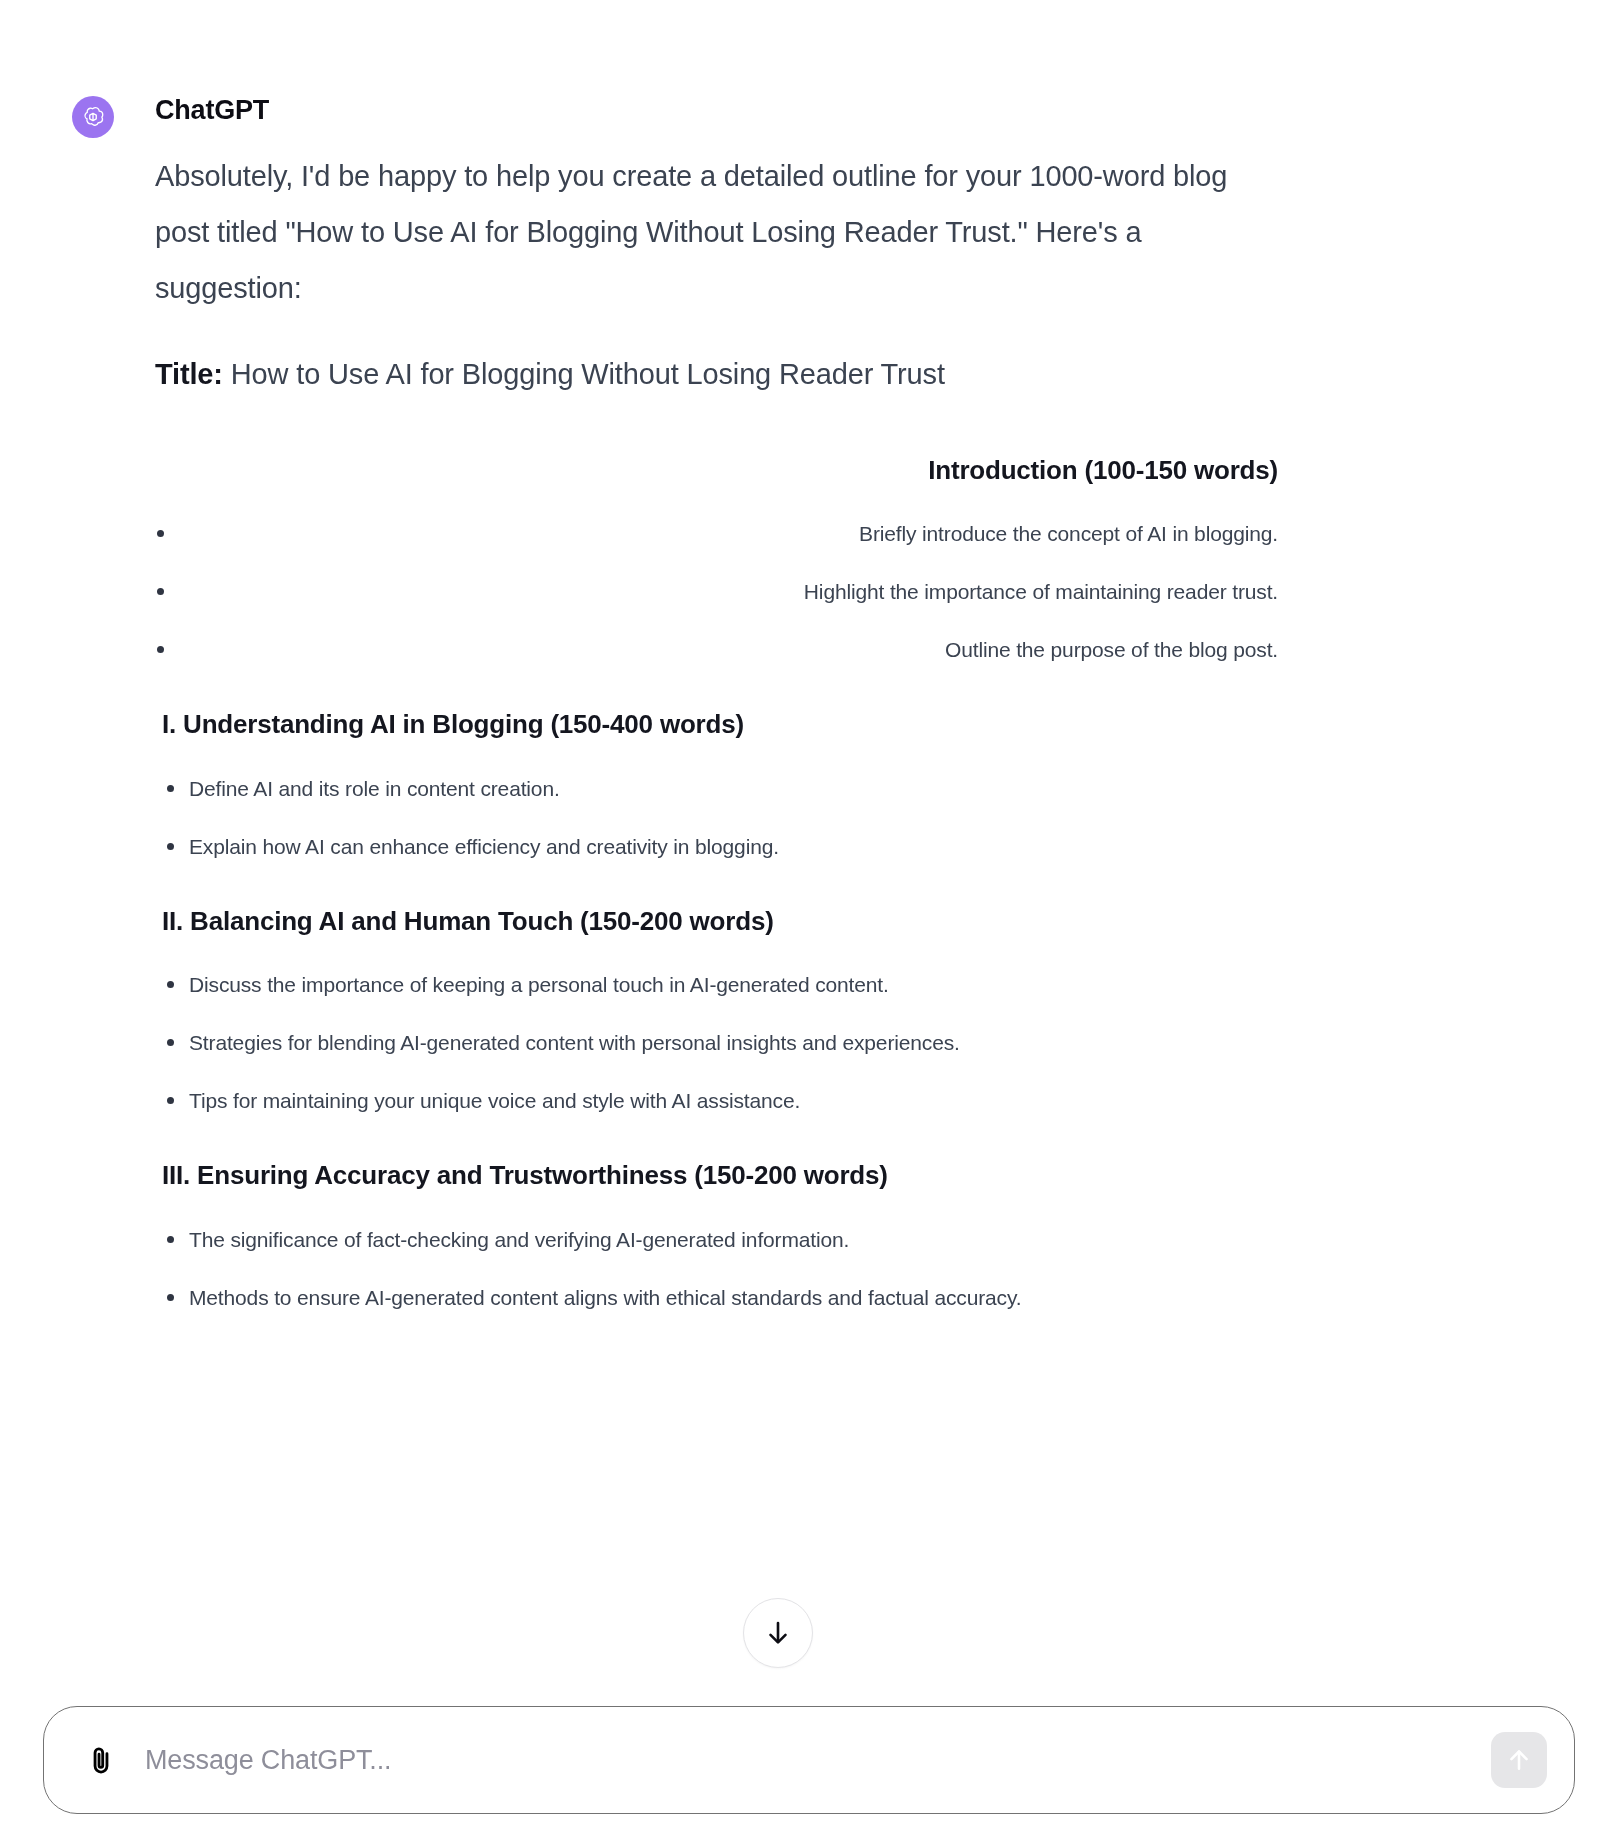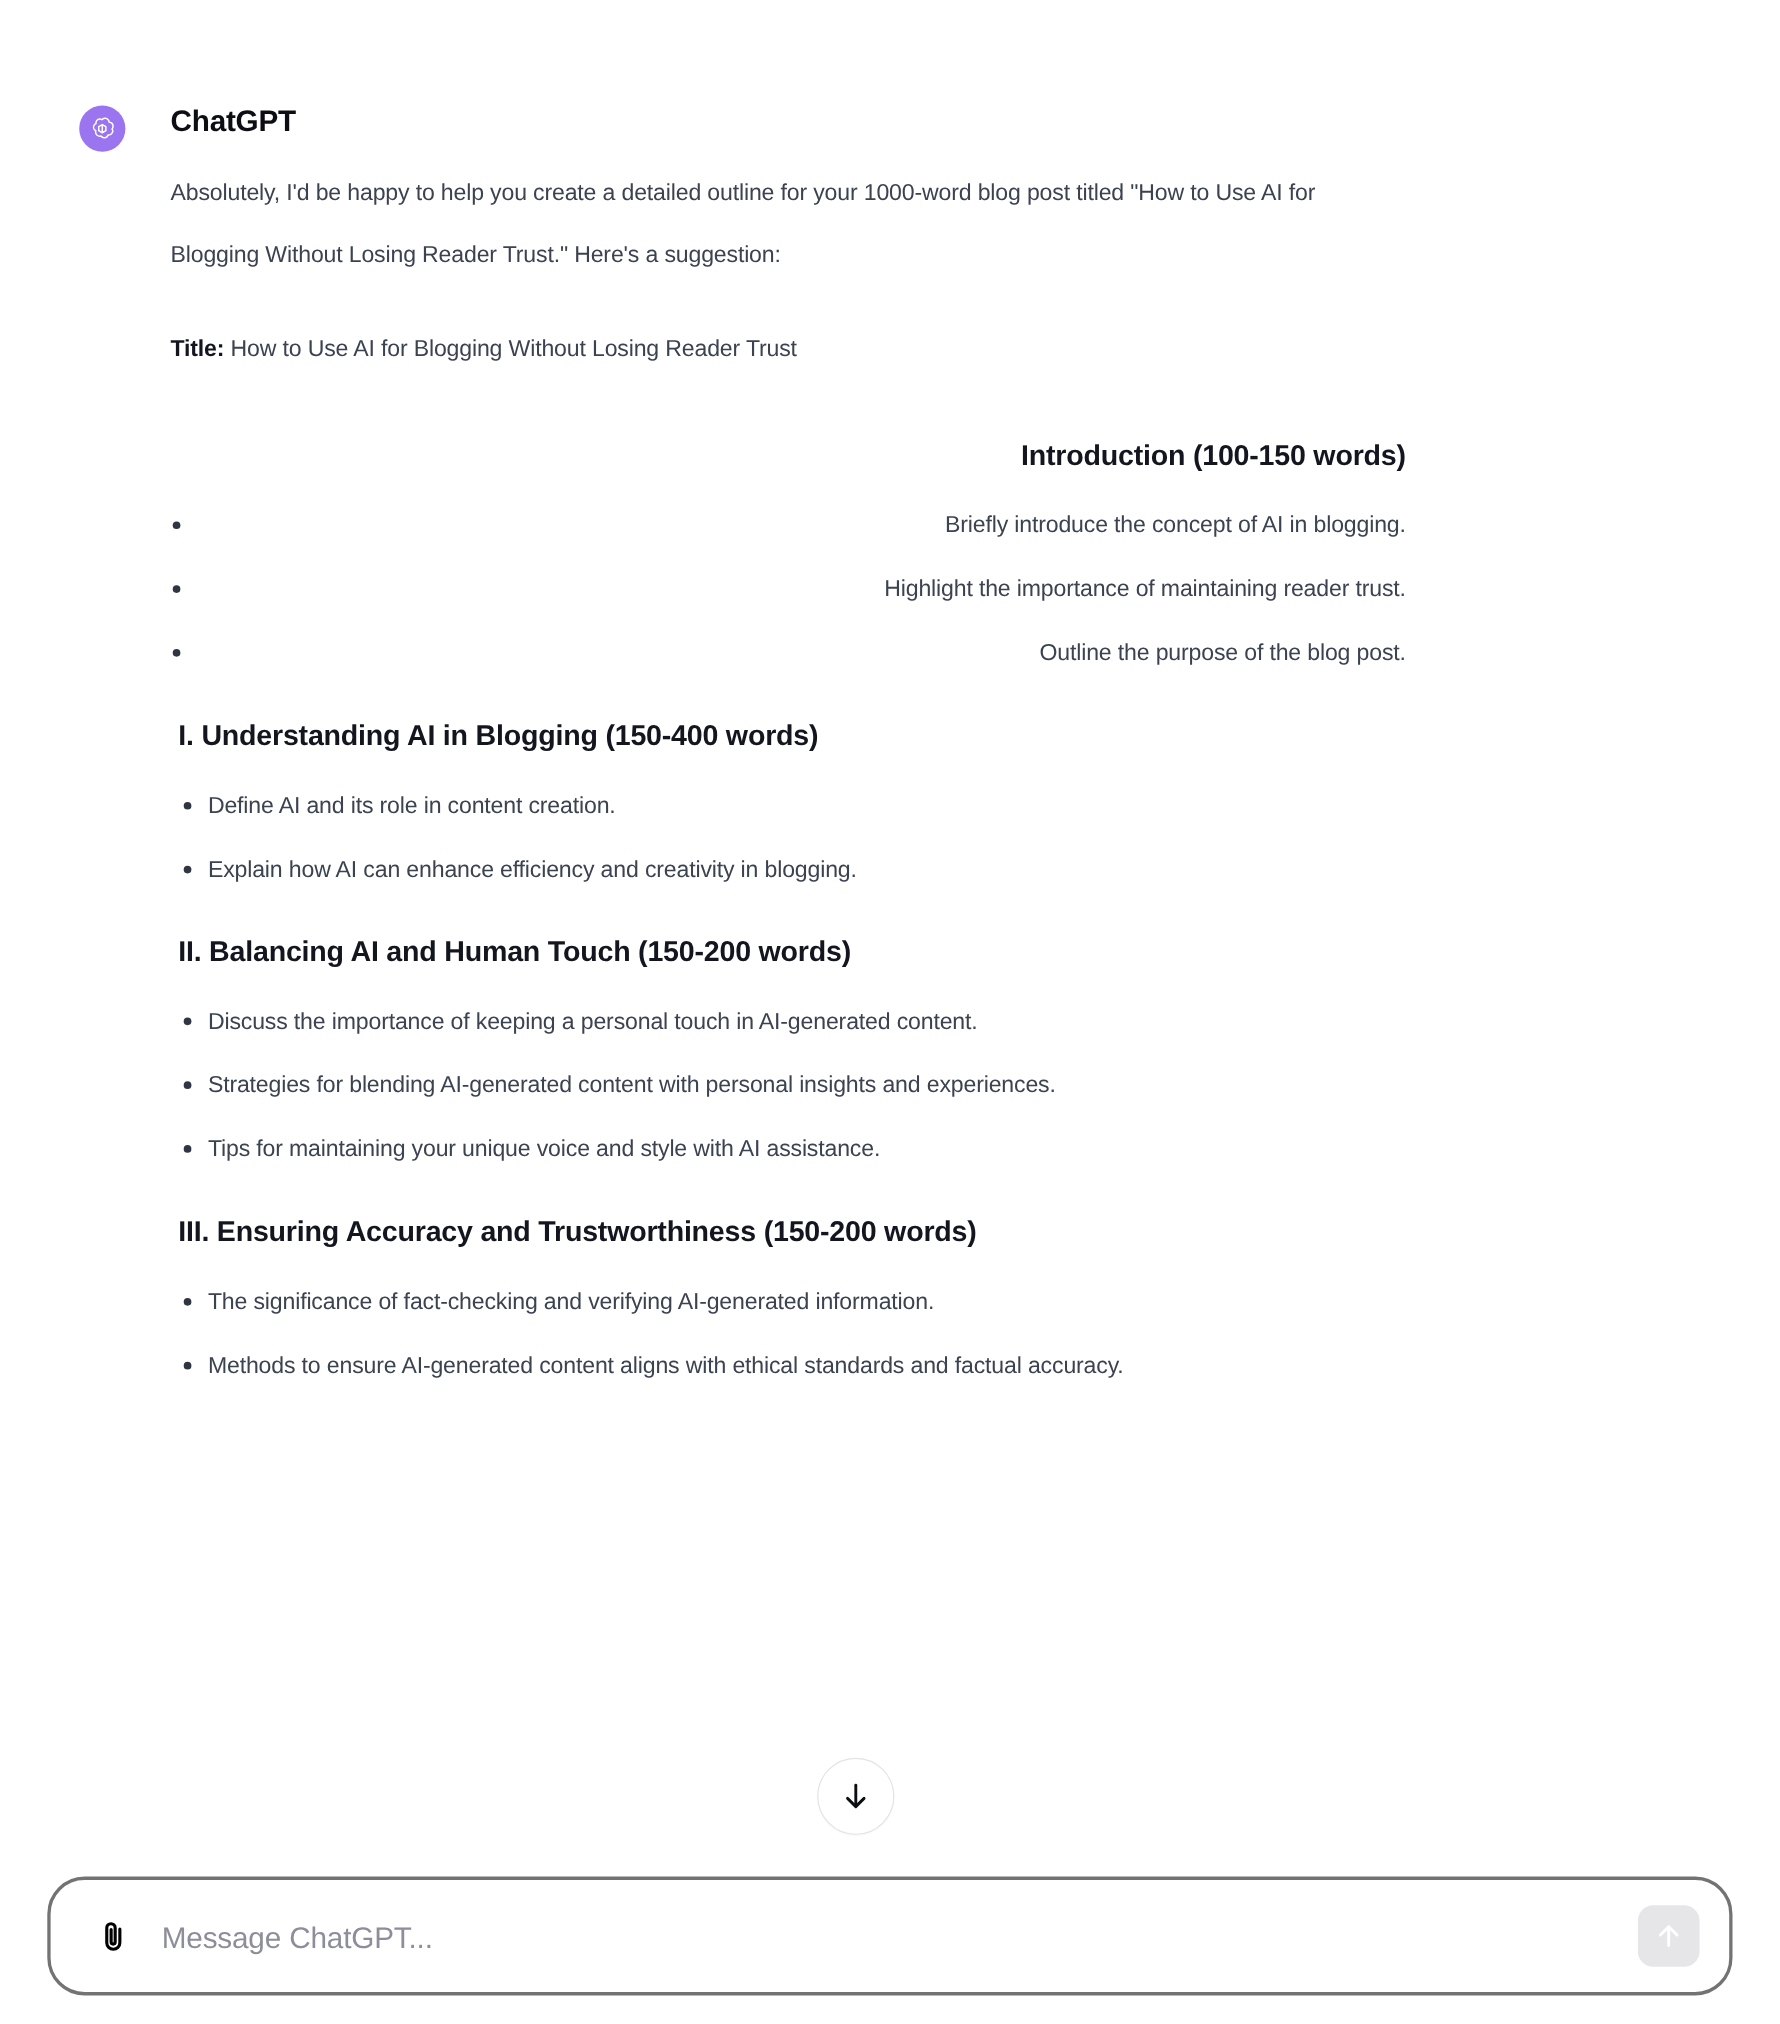--- a/index.html
+++ b/index.html
@@ -55,21 +55,21 @@
   .author {
     font-size: 27px;
     font-weight: 700;
     color: #0d0d14;
     letter-spacing: -0.2px;
     line-height: 1.1;
     margin: 0 0 22px 0;
   }
 
   .para {
-    font-size: 21px;
+    font-size: 29px;
     line-height: 56px;
     color: #3b4351;
     margin: 0 0 30px 0;
     letter-spacing: -0.15px;
   }
 
   .para .strong {
     font-weight: 700;
     color: #14161f;
   }
@@ -144,21 +144,21 @@
     background: #ffffff;
     z-index: 6;
   }
 
   .composer {
     position: absolute;
     left: 43px;
     top: 14px;
     width: 1532px;
     height: 108px;
-    border: 3px solid #737373;
+    border: 1px solid #737373;
     border-radius: 34px;
     background: #ffffff;
     display: flex;
     align-items: center;
   }
 
   .attach-btn {
     position: absolute;
     left: 38px;
     top: 50%;

